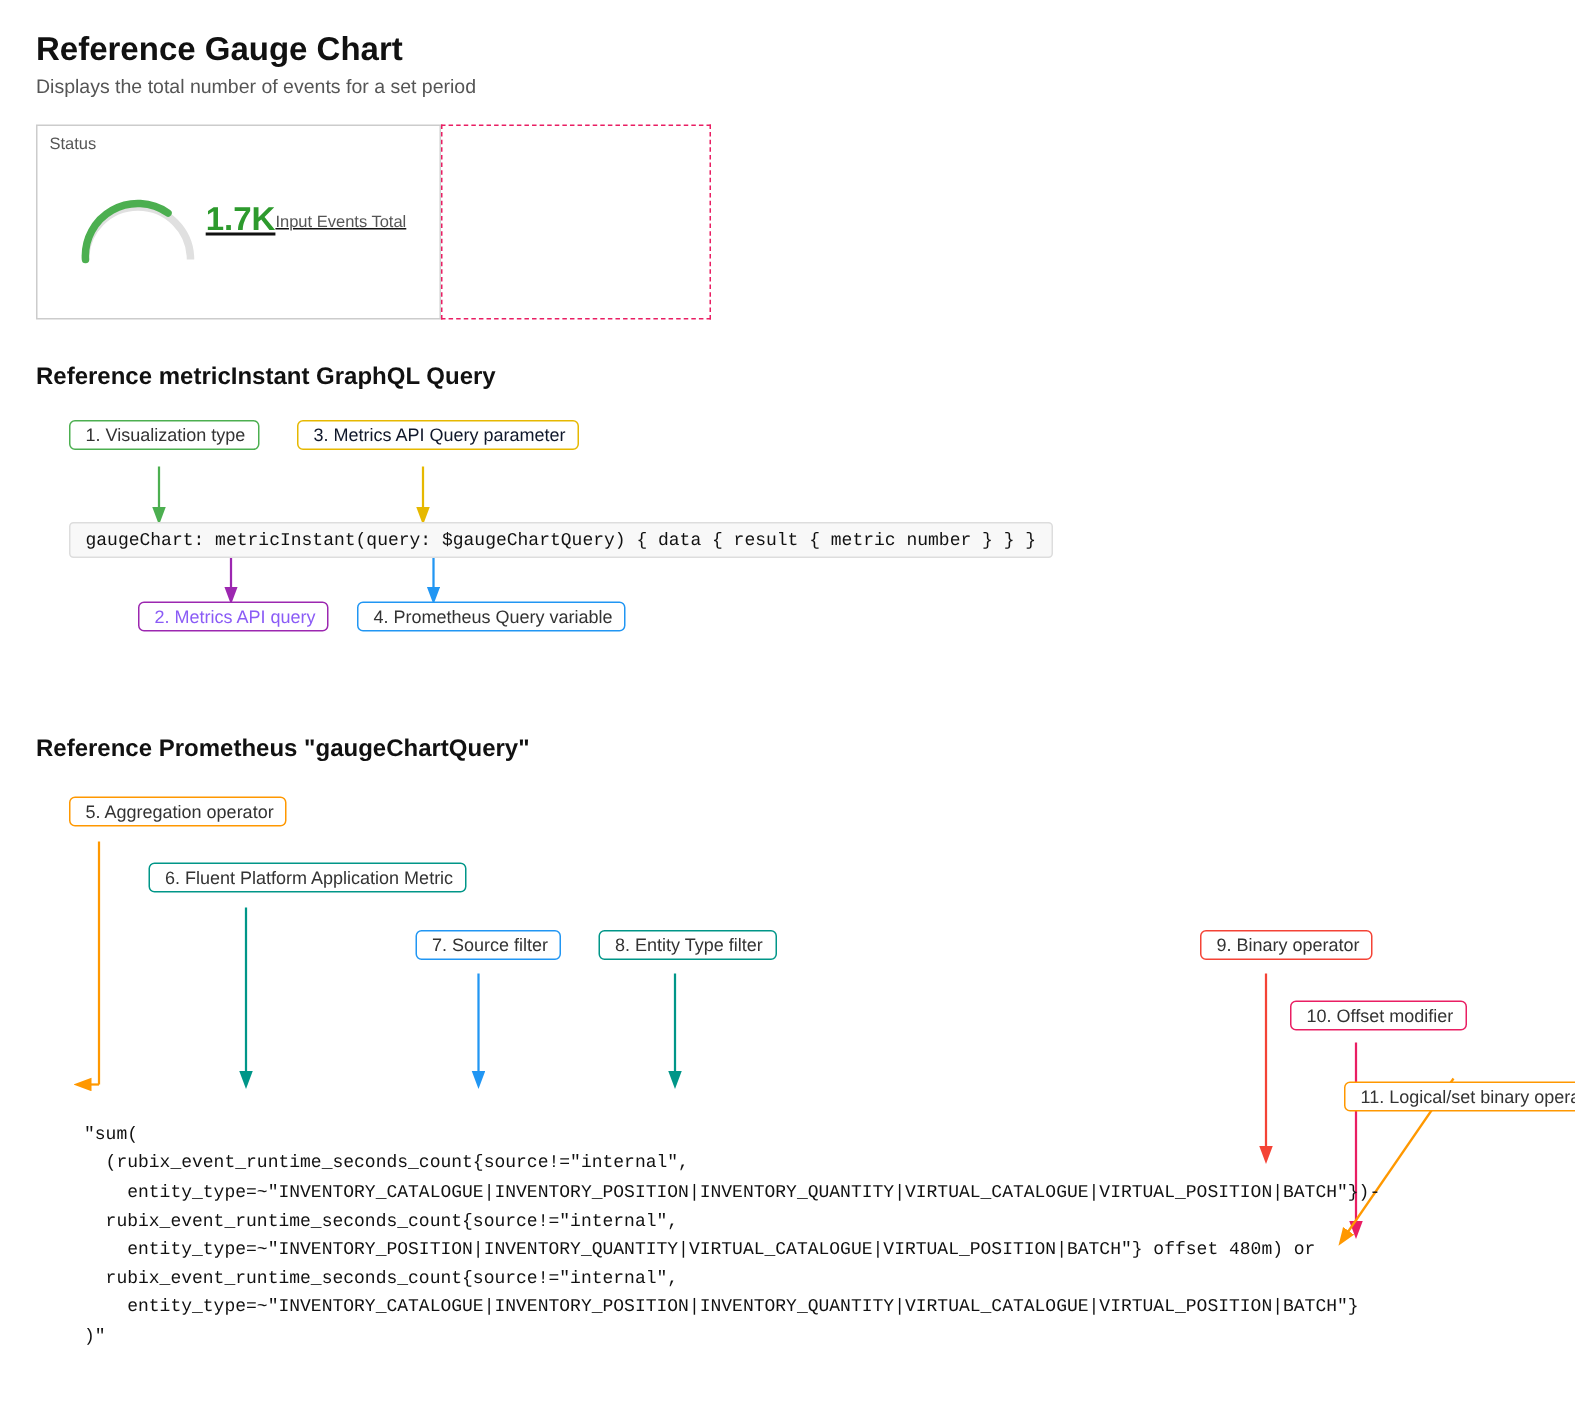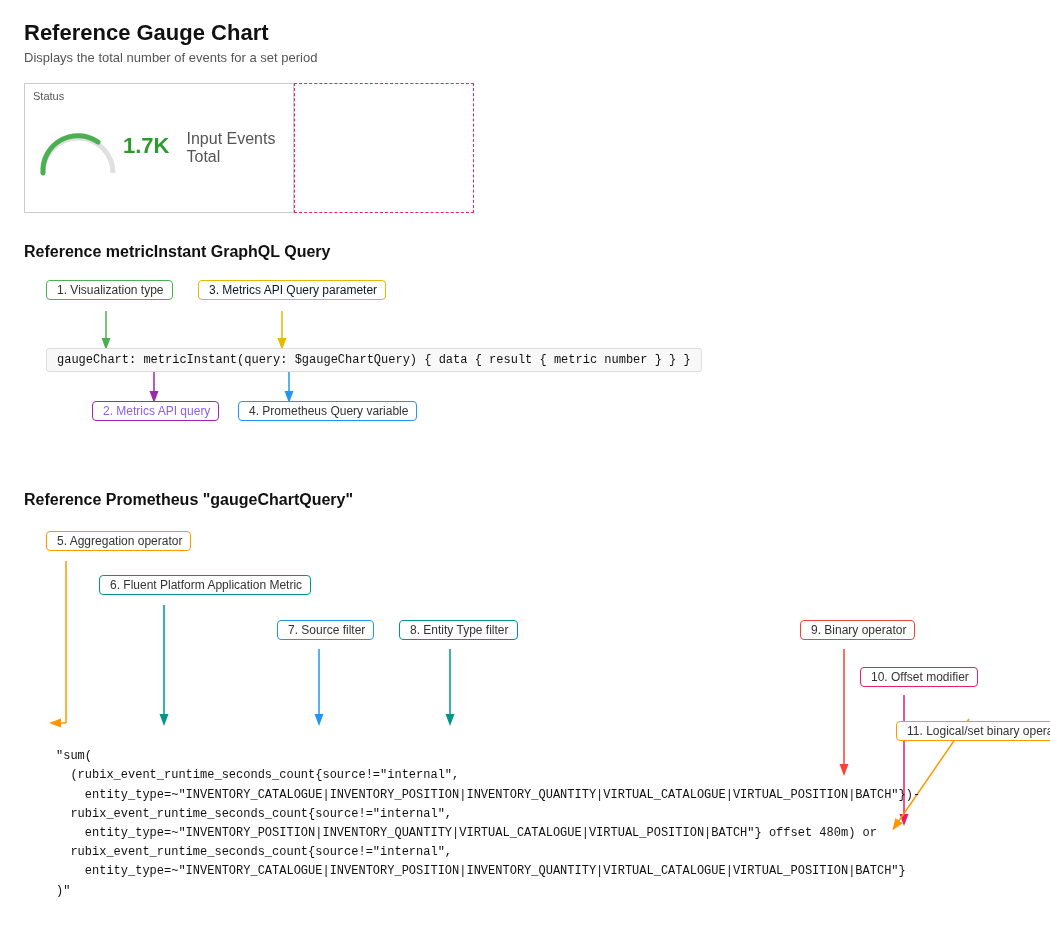--- a/index.html
+++ b/index.html
@@ -11,21 +11,21 @@
       padding: 20px 24px;
       width: 1050px;
     }
 
     h1 { font-size: 22px; font-weight: 700; margin-bottom: 4px; }
     .subtitle { font-size: 13px; color: #555; margin-bottom: 18px; }
 
     h2 { font-size: 16px; font-weight: 700; margin-bottom: 14px; }
 
     
-    .gauge-section { margin-bottom: 30px; }
+    .gauge-section { margin-bottom: 30px; text-decoration: underline; }
     .gauge-box {
       border: 1px solid #ccc;
       width: 270px;
       height: 130px;
       position: relative;
       padding: 6px 8px;
     }
     .gauge-status-label {
       font-size: 11px;
       color: #555;
@@ -46,21 +46,21 @@
       position: relative;
       margin-top: 10px;
     }
     .gauge-arc svg { width: 90px; height: 50px; }
     .gauge-value {
       font-size: 22px;
       font-weight: 600;
       color: #2d9a2d;
       margin-top: -4px;
     }
-    .gauge-label { font-size: 16px; color: #555; margin-left: 17px; }
+    .gauge-label { font-size: 11px; color: #555; }
 
     
     .graphql-section { margin-bottom: 36px; }
     .annotation-box {
       border: 1px solid;
       border-radius: 4px;
       padding: 2px 8px;
       font-size: 12px;
       display: inline-block;
       background: #fff;

